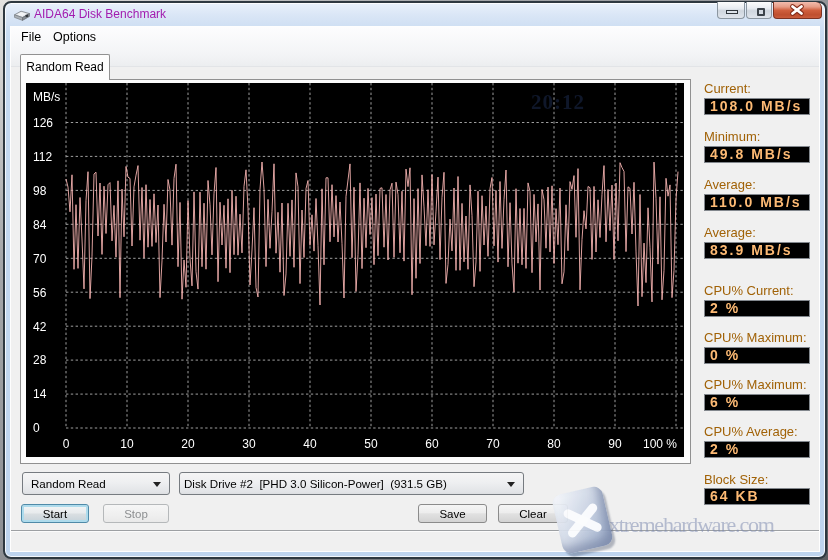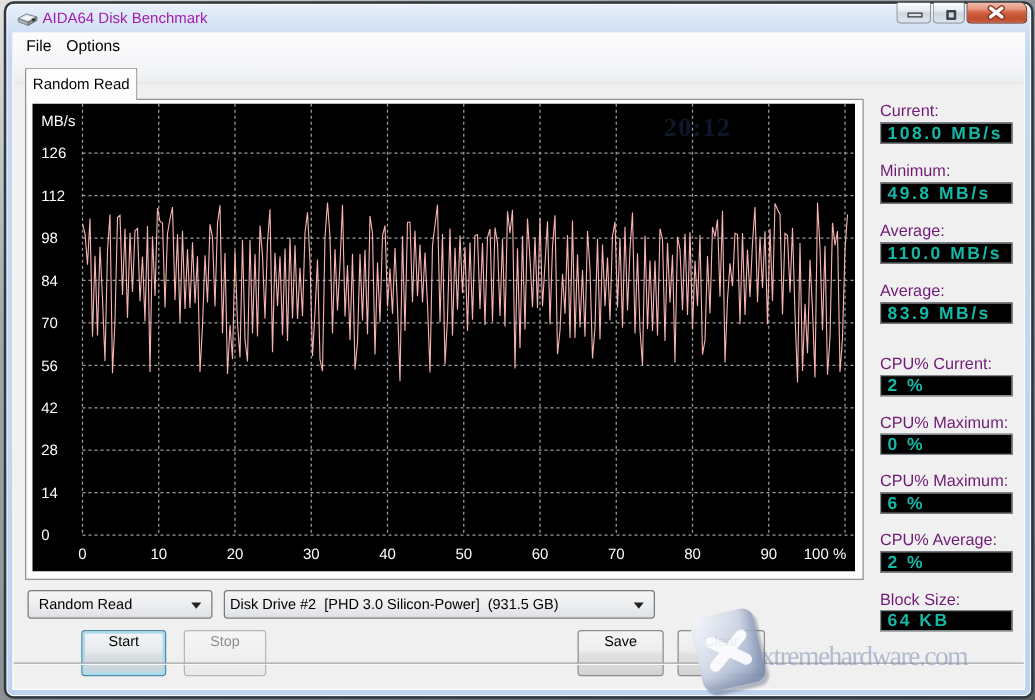--- a/index.html
+++ b/index.html
@@ -20,29 +20,29 @@
 .client { position:absolute; left:10px; top:26px; width:810px; height:526px; background:#f0f0f0; border:1px solid rgba(255,255,255,.9); }
 .menu { position:absolute; left:11px; top:27px; width:808px; height:40px; background:linear-gradient(#fdfdfe,#f3f4f6 70%,#eceef0); border-bottom:1px solid #e2e4e7; font-size:12.5px; color:#000; }
 .menu span { position:absolute; top:3px; }
 
 .tab { position:absolute; left:20px; top:54px; width:90px; height:26px; background:#fdfdfd; border:1px solid #919191; border-bottom:none; border-radius:2px 2px 0 0; font-size:12px; text-align:center; line-height:25px; z-index:3; }
 .pane { position:absolute; left:20px; top:79px; width:671px; height:385px; background:#fcfcfc; border:1px solid #919191; z-index:2; }
 .chart { position:absolute; left:26px; top:83px; width:658px; height:374px; background:#000; z-index:4; }
 .chart svg text { font-family:"Liberation Sans",sans-serif; font-size:12px; }
 .clock { position:absolute; left:528px; top:90px; width:60px; text-align:center; z-index:6; font-family:"Liberation Serif",serif; font-weight:bold; font-size:21px; letter-spacing:1px; color:#0f172a; }
 
-.plab { position:absolute; left:704px; font-size:13px; color:#701a75; }
+.plab { position:absolute; left:704px; font-size:13px; color:#a16207; }
 .pbox { position:absolute; left:704px; width:106px; height:17px; background:#000; border:1px solid #82878d;
-  color:#14b8a6; font-size:14px; font-weight:bold; letter-spacing:2px; line-height:15px; padding-left:5px; }
+  color:#fdba74; font-size:14px; font-weight:bold; letter-spacing:2px; line-height:15px; padding-left:5px; }
 
 .combo { position:absolute; height:23px; border:1px solid #767b80; border-radius:3px;
   background:linear-gradient(#f5f5f5,#eeeff1 45%,#e2e4e7 90%,#dcdee1); font-size:11.6px; line-height:21px; color:#000; }
 .combo .arr { position:absolute; right:8px; top:9px; width:0; height:0; border-left:4px solid transparent; border-right:4px solid transparent; border-top:5px solid #222; }
-.btn { position:absolute; top:504px; width:69px; height:37px; border:1px solid #8b8b8b; border-radius:3px;
-  background:linear-gradient(#f5f5f5,#ededed 45%,#e1e1e1 52%,#d3d3d3); font-size:11.5px; text-align:center; line-height:19px; color:#000;margin-left:44px; }
+.btn { position:absolute; top:504px; width:69px; height:19px; border:1px solid #8b8b8b; border-radius:3px;
+  background:linear-gradient(#f5f5f5,#ededed 45%,#e1e1e1 52%,#d3d3d3); font-size:11.5px; text-align:center; line-height:19px; color:#000; }
 .btn.start { border:1px solid #4f8aa8; box-shadow:inset 0 0 0 2px #aedbec; background:linear-gradient(#f3f5f6,#e8ebed 45%,#d9dee1 55%,#ccd6dc 85%,#bcd8e8); }
 .btn.stop { border:1px solid #b5b8ba; background:linear-gradient(#f6f6f6,#efefef 60%,#e9e9e9); color:#8d8f91; }
 .sep { position:absolute; left:11px; top:530px; width:808px; height:2px; background:#9da0a3; border-bottom:1px solid #fbfbfb; }
 
 .wmtext { position:absolute; left:609px; top:512px; font-size:22px; color:rgba(122,137,175,.52); letter-spacing:-1.2px; z-index:9; filter:blur(.3px);font-family:Liberation Serif, serif; }
 .tile { position:absolute; left:557px; top:490px; width:51px; height:60px; border-radius:9px; transform:rotate(-13deg); z-index:9; opacity:.93;
   background:linear-gradient(128deg,#f2f5fa 8%,#ccd5e5 48%,#94a6c6 95%); box-shadow:inset -5px -7px 9px rgba(95,110,145,.5), 2px 4px 2px rgba(70,80,105,.4); }
 .tile i { position:absolute; left:5px; top:25.5px; width:41px; height:9px; background:rgba(252,253,255,.96); border-radius:5px; display:block; }
 .tile i.a { transform:rotate(38deg); }
 .tile i.b { transform:rotate(-38deg); }

